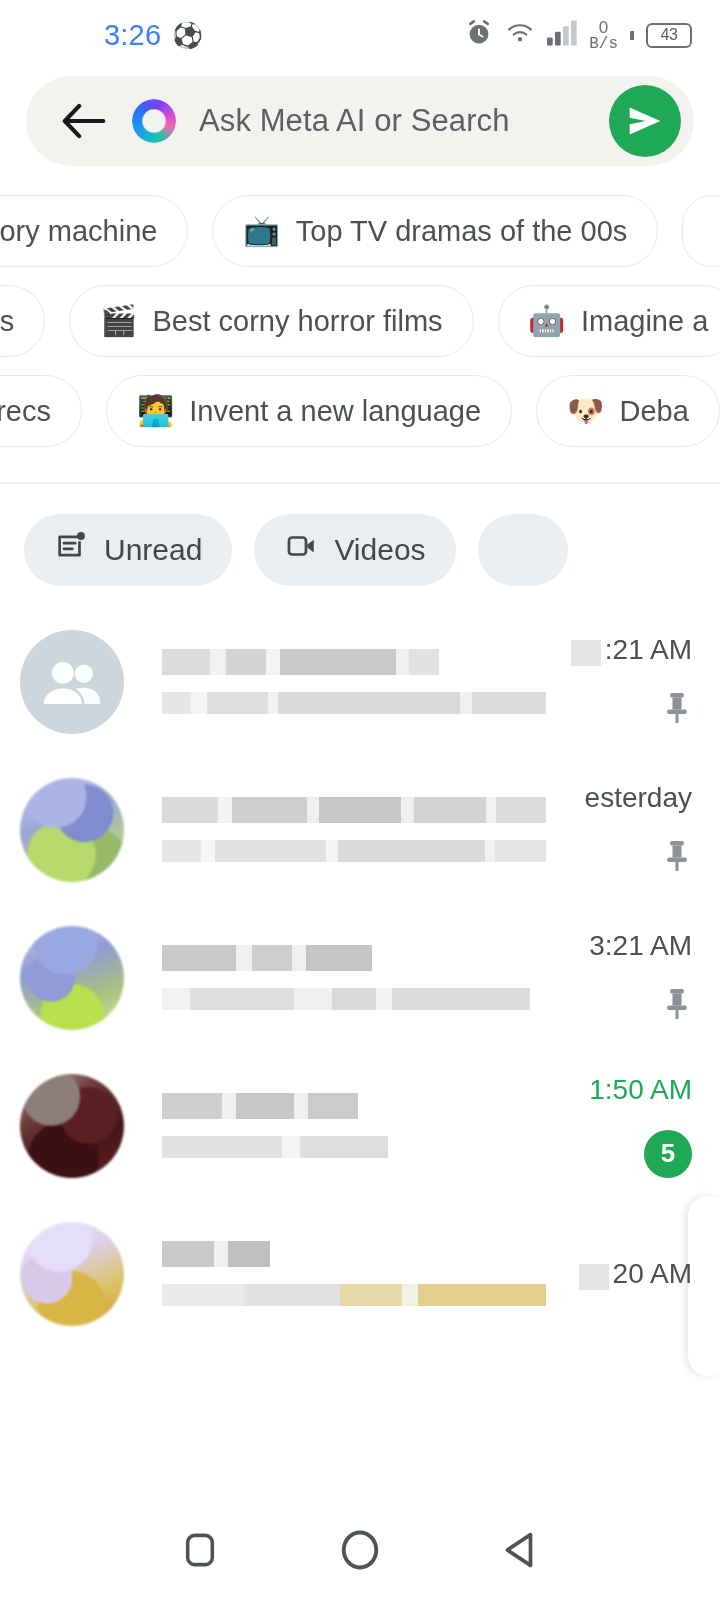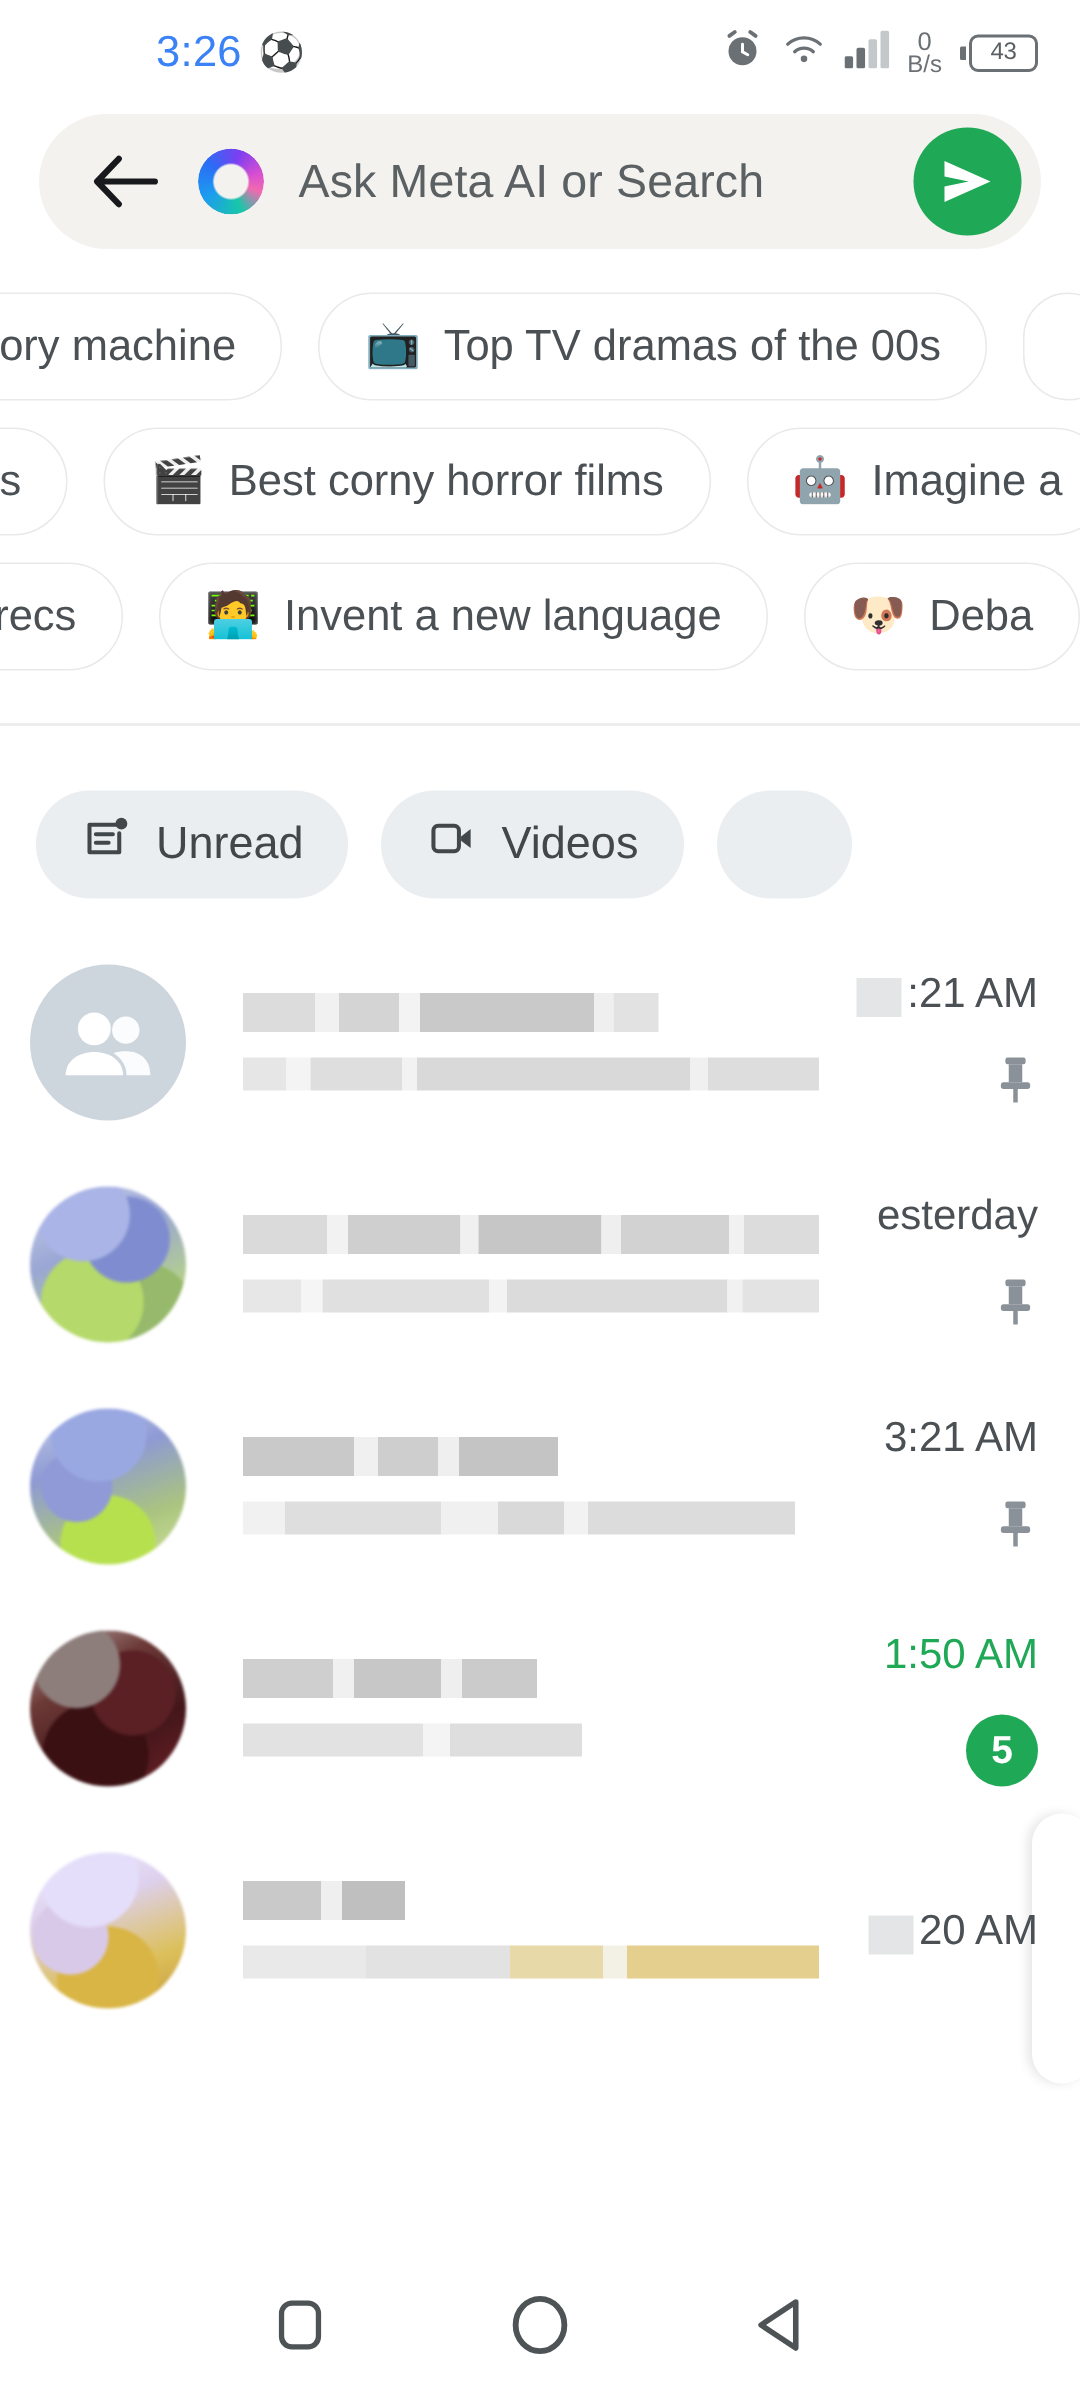--- a/index.html
+++ b/index.html
@@ -15,22 +15,22 @@
   .statusbar {
     height:70px; display:flex; align-items:center;
     padding:0 28px 0 104px; color:#5a5f63;
   }
   .sb-time { font-size:29px; font-weight:400; letter-spacing:.2px; color:#3b82f6; }
   .sb-notif { font-size:25px; margin-left:11px; line-height:1; }
   .sb-right { margin-left:auto; display:flex; align-items:center; gap:12px; }
   .sb-icon { display:block; }
   .sb-rate { display:flex; flex-direction:column; align-items:center; line-height:1; margin-left:-2px; }
   .sb-rate-num { font-size:17px; color:#6b7074; }
-  .sb-rate-unit { font-size:16px; color:#6b7074; }
-  .batt { position:relative; display:flex; align-items:center; gap:2px; }
+  .sb-rate-unit { font-size:16px; color:#6b7074;font-family:Liberation Mono, monospace; }
+  .batt { position:relative; display:flex; align-items:center; gap:12px; }
   .batt-nub { width:4px; height:9px; background:#6b7074; border-radius:1px 0 0 1px; }
   .batt-body {
     width:46px; height:25px; border:2.5px solid #6b7074; border-radius:6px;
     display:flex; align-items:center; justify-content:center;
   }
   .batt-lvl { font-size:16px; color:#5a5f63; font-weight:500; letter-spacing:-.3px; }
 
   
   .searchwrap { padding:6px 26px 0 26px; }
   .searchbar {
@@ -58,21 +58,21 @@
   .srow.r3 { margin-left:-80px; margin-top:12px; }
   .schip {
     height:72px; border:1.6px solid #e9e9e9; border-radius:40px;
     display:inline-flex; align-items:center; padding:0 30px; gap:15px;
     font-size:29px; color:#4b5054; background:#fff; flex:none; cursor:pointer;
   }
   .schip .emo { font-size:30px; line-height:1; }
   .divider { height:1.5px; background:#ededed; margin-top:32px; }
 
   
-  .filters { display:flex; align-items:center; gap:22px; padding:30px 0 0 24px; white-space:nowrap;margin-top:13px; }
+  .filters { display:flex; align-items:center; gap:22px; padding:30px 0 0 24px; white-space:nowrap; }
   .fchip {
     height:72px; background:#eaeef0; border-radius:38px; display:inline-flex;
     align-items:center; gap:16px; padding:0 30px; font-size:30px; color:#41474b;
     flex:none; cursor:pointer;
   }
   .fchip svg { flex:none; }
 
   
   .chatlist { position:relative; margin-top:22px; }
   .row { position:relative; height:148px; display:flex; align-items:center; padding:0 24px 0 20px; cursor:pointer; }

